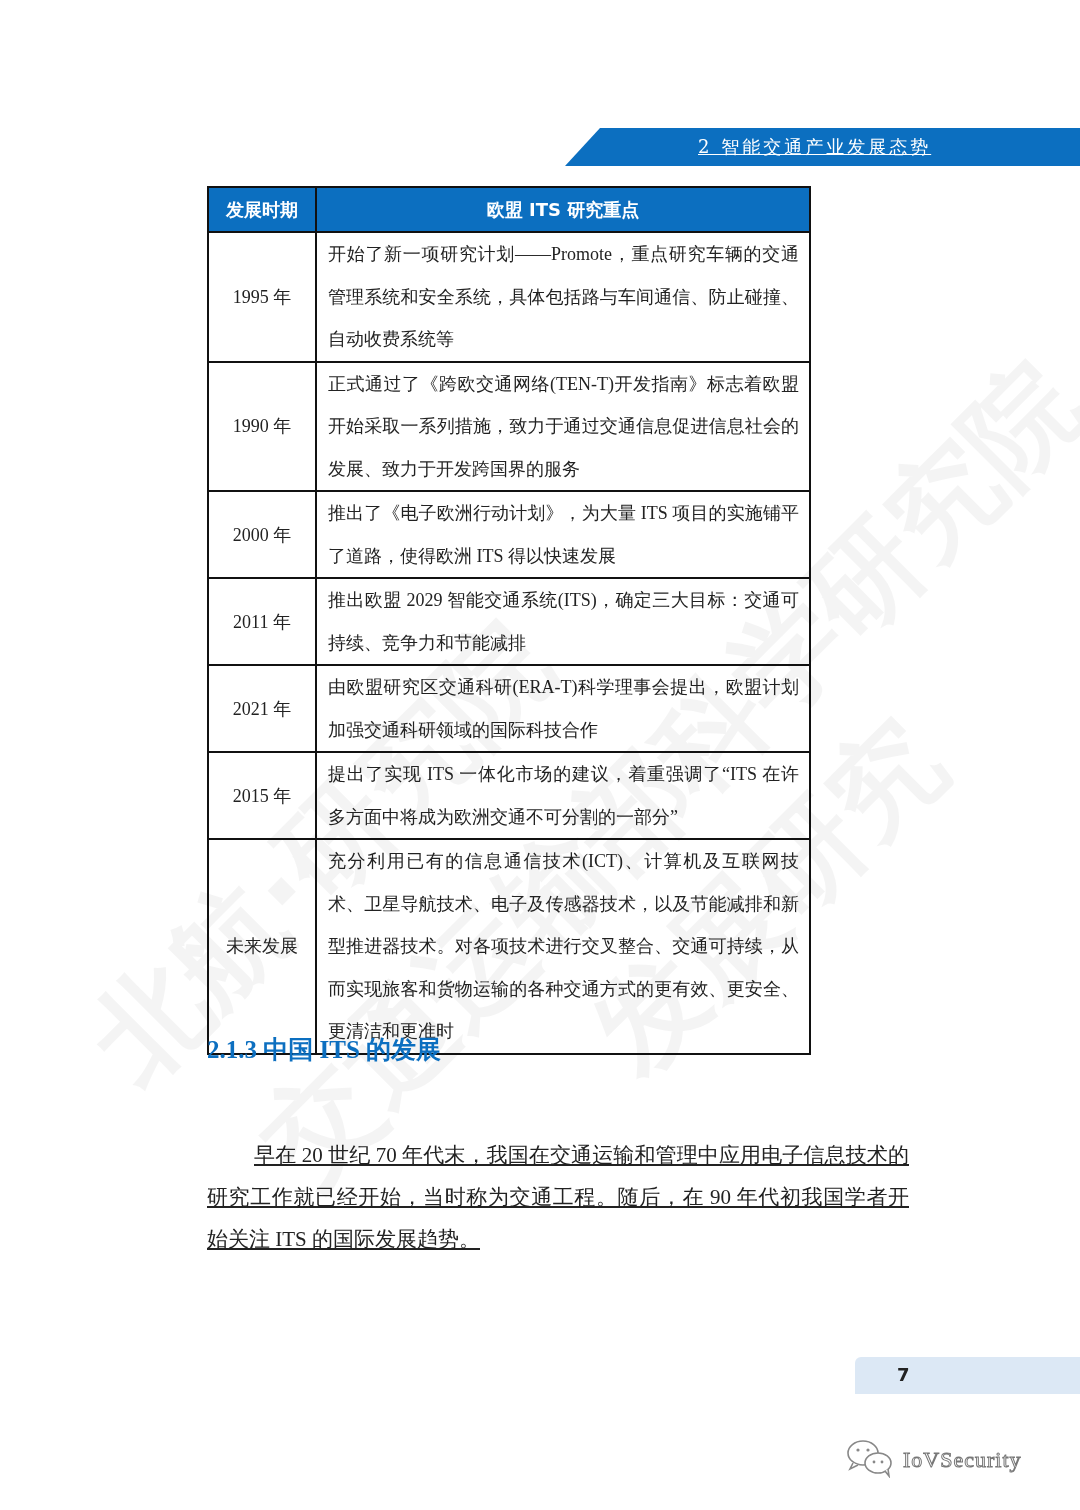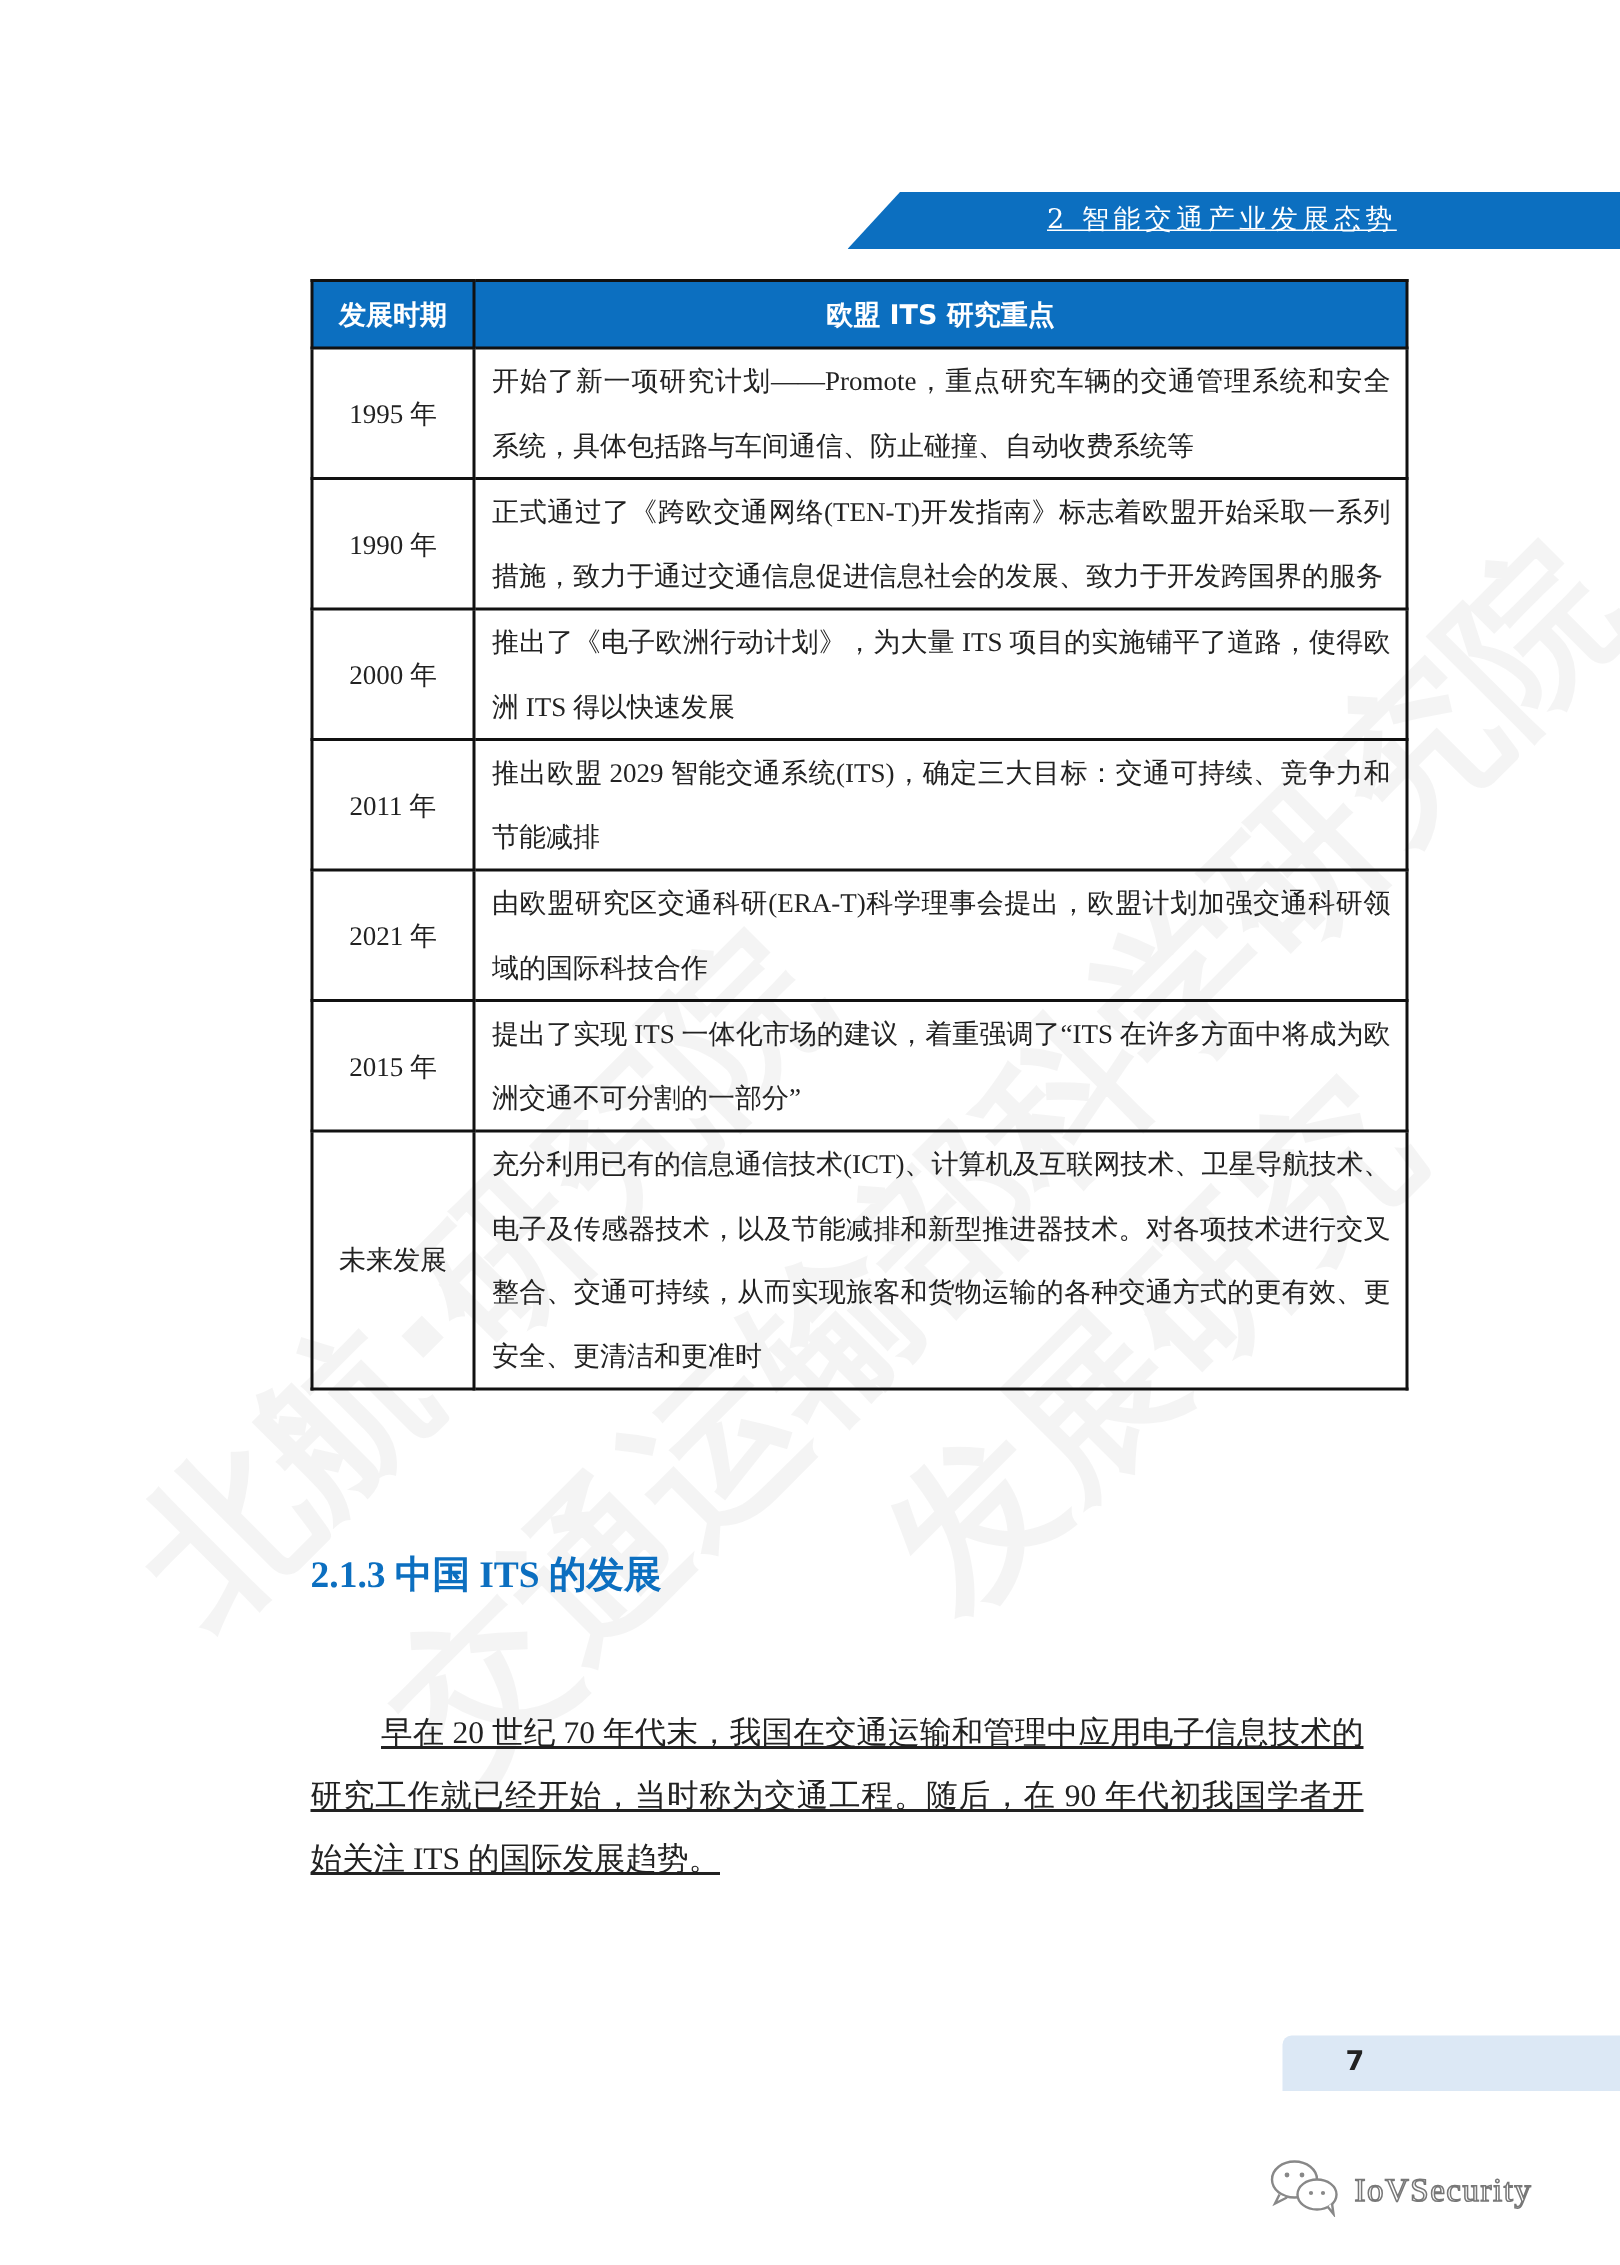--- a/index.html
+++ b/index.html
@@ -19,21 +19,21 @@
     color: #ffffff; font-size: 18px; letter-spacing: 3px;
     font-family: "DejaVu Serif", serif;
     text-decoration: underline;
   }
   .watermark {
     position: absolute; color: rgba(0,0,0,0.045); font-size: 110px; font-weight: bold;
     transform: rotate(-45deg); transform-origin: left top; white-space: nowrap;
     font-family: "DejaVu Sans", sans-serif; pointer-events: none;
   }
   table.its {
-    position: absolute; left: 207px; top: 186px; width: 732px;
+    position: absolute; left: 207px; top: 186px; width: 604px;
     border-collapse: collapse; font-size: 18px;
     font-family: "Liberation Serif", "DejaVu Serif", serif;
   }
   table.its th, table.its td { border: 2px solid #111; }
   table.its th {
     background: #0c6fc0; color: #fff; height: 41px; font-size: 18px; font-weight: bold;
     font-family: "DejaVu Sans", sans-serif;
   }
   table.its td.period { width: 104px; text-align: center; vertical-align: middle; }
   table.its td.content { padding: 0 10px 0 11px; line-height: 42.5px; text-align: justify; }

